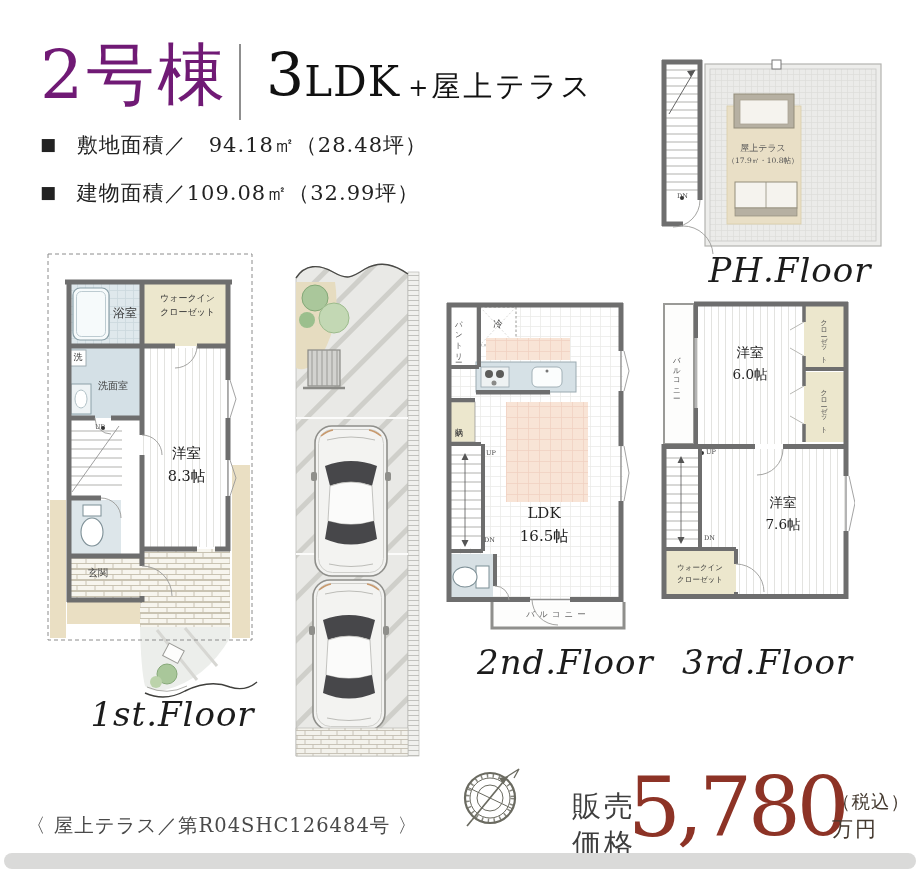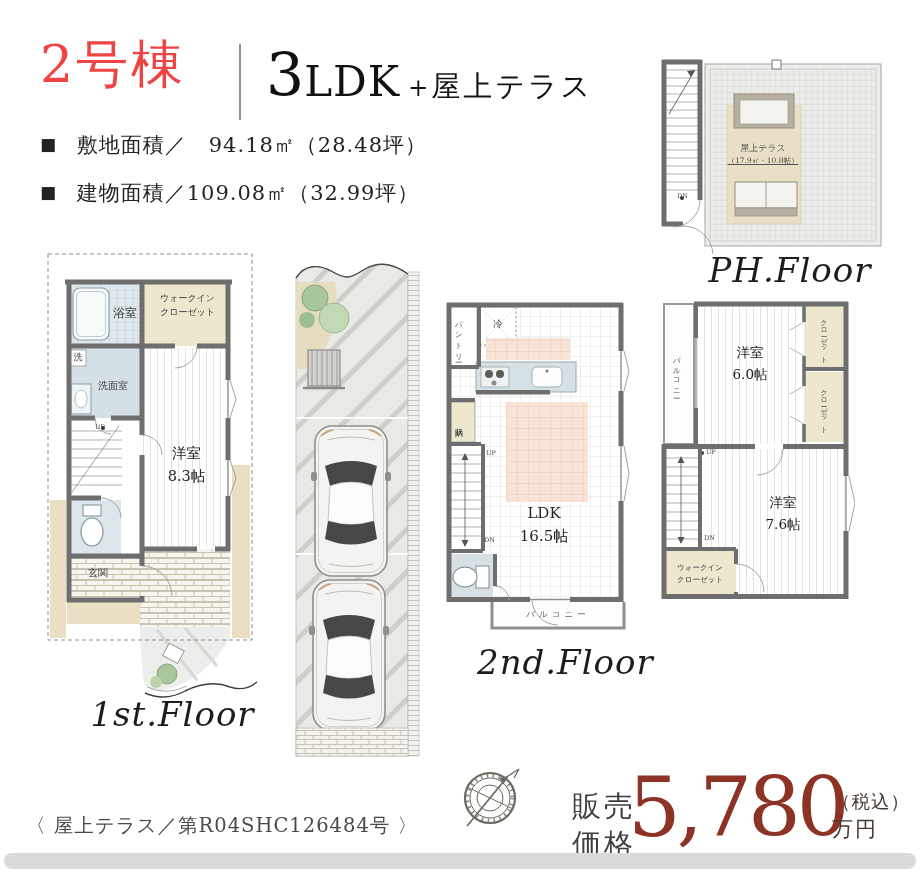--- a/index.html
+++ b/index.html
@@ -6,21 +6,21 @@
   #page{position:relative;width:920px;height:872px;background:#ffffff;overflow:hidden;
         font-family:"DejaVu Serif","Liberation Serif",serif;}
   .abs{position:absolute;}
   .lb{position:absolute;color:#3a3a3a;text-align:center;line-height:1.5;
       font-family:"DejaVu Serif","Liberation Serif",serif;}
   .ml{white-space:pre-line;}
   .vt{writing-mode:vertical-rl;letter-spacing:2px;}
   .fl-name{position:absolute;font-style:italic;font-size:34px;color:#1c1c1c;
            text-align:center;letter-spacing:1px;}
   
-  .building{position:absolute;left:40px;top:30px;font-size:52px;color:#ef4444;letter-spacing:3px;}
+  .building{position:absolute;left:40px;top:30px;font-size:68px;color:#701a75;letter-spacing:3px;}
   .vdiv{position:absolute;left:239px;top:44px;width:2px;height:76px;background:#8f8f8f;}
   .plan{position:absolute;left:266px;top:40px;display:flex;align-items:baseline;color:#111;}
   .plan .n{font-size:60px;}
   .plan .t{font-size:42px;letter-spacing:1px;}
   .plan .p{font-size:24px;margin:0 3px 0 8px;}
   .plan .x{font-size:29px;letter-spacing:3px;}
   .area-line{position:absolute;left:40px;font-size:21px;color:#222;letter-spacing:1px;}
   .area-line .bu{font-size:17px;margin-right:12px;position:relative;top:-2px;}
   
   .price-label{position:absolute;left:572px;top:787px;font-size:29px;color:#3e3e3e;
@@ -85,21 +85,21 @@
       <g stroke="#6e6e6e" stroke-width="5" fill="none">
         <line x1="7" y1="12" x2="47" y2="12"></line>
         <line x1="9" y1="10" x2="9" y2="176"></line>
         <line x1="45" y1="10" x2="45" y2="150"></line>
         <line x1="7" y1="174" x2="28" y2="174"></line>
       </g>
       <path d="M45,150 A27,27 0 0 1 18,177" stroke="#9a9a97" stroke-width="0.9" fill="none"></path>
       <path d="M28,176 A30,30 0 0 1 58,204" stroke="#9a9a97" stroke-width="0.9" fill="none"></path>
     </svg>
     <span class="lb" style="left:62px;top:92px;width:92px;font-size:9px;color:#555;">屋上テラス</span>
-    <span class="lb" style="left:48px;top:105px;width:120px;font-size:7.5px;color:#555;text-decoration:underline;">（17.9㎡・10.8帖）</span>
+    <span class="lb" style="left:48px;top:105px;width:120px;font-size:7.5px;color:#555;">（17.9㎡・10.8帖）</span>
     <span class="lb" style="left:22px;top:142px;font-size:6.5px;color:#444;">DN</span>
   </div>
   <div class="fl-name" style="left:705px;top:250px;width:170px;">PH.Floor</div>
 
   <div class="abs" style="left:45px;top:250px;width:215px;height:460px;">
     <svg width="215" height="460" viewBox="0 0 215 460">
       <defs>
         <pattern id="f1-stripe" width="7" height="7" patternUnits="userSpaceOnUse">
           <rect width="7" height="7" fill="#ffffff"></rect>
           <line x1="0.5" y1="0" x2="0.5" y2="7" stroke="#e3e3e0" stroke-width="1"></line>
@@ -374,20 +374,21 @@
 6.0帖</span>
     <span class="lb vt" style="left:163px;top:14px;height:54px;font-size:7px;color:#555;letter-spacing:1px;">クローゼット</span>
     <span class="lb vt" style="left:163px;top:82px;height:58px;font-size:7px;color:#555;letter-spacing:1px;">クローゼット</span>
     <span class="lb ml" style="left:83px;top:196px;width:90px;font-size:13.5px;line-height:1.6;color:#222;">洋室
 7.6帖</span>
     <span class="lb ml" style="left:10px;top:266px;width:70px;font-size:7.5px;line-height:1.6;">ウォークイン
 クローゼット</span>
     <span class="lb" style="left:51px;top:152px;font-size:6.5px;color:#444;">UP</span>
     <span class="lb" style="left:49px;top:238px;font-size:6.5px;color:#444;">DN</span>
   </div>
+  <div class="fl-name" style="left:682px;top:642px;width:160px;">3rd.Floor</div>
 
   <div class="abs" style="left:452px;top:756px;width:80px;height:80px;">
     <svg width="80" height="80" viewBox="0 0 80 80">
       <g stroke="#6a6a60" fill="none">
         <circle cx="38" cy="42" r="25" stroke-width="2.2"></circle>
         <circle cx="38" cy="42" r="20" stroke-width="1"></circle>
         <circle cx="38" cy="42" r="13" stroke-width="1"></circle>
         <circle cx="38" cy="42" r="22.5" stroke-width="4" stroke-dasharray="1.5 4.5" opacity="0.8"></circle>
         <line x1="20" y1="64" x2="56" y2="20" stroke-width="1.7"></line>
         <line x1="15" y1="31" x2="61" y2="53" stroke-width="1"></line>

